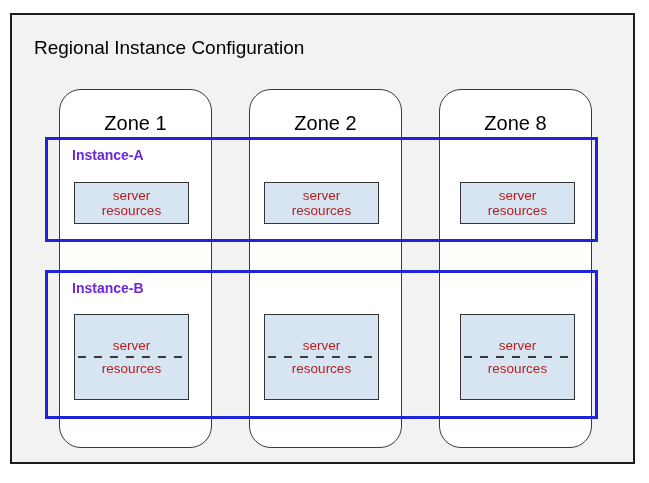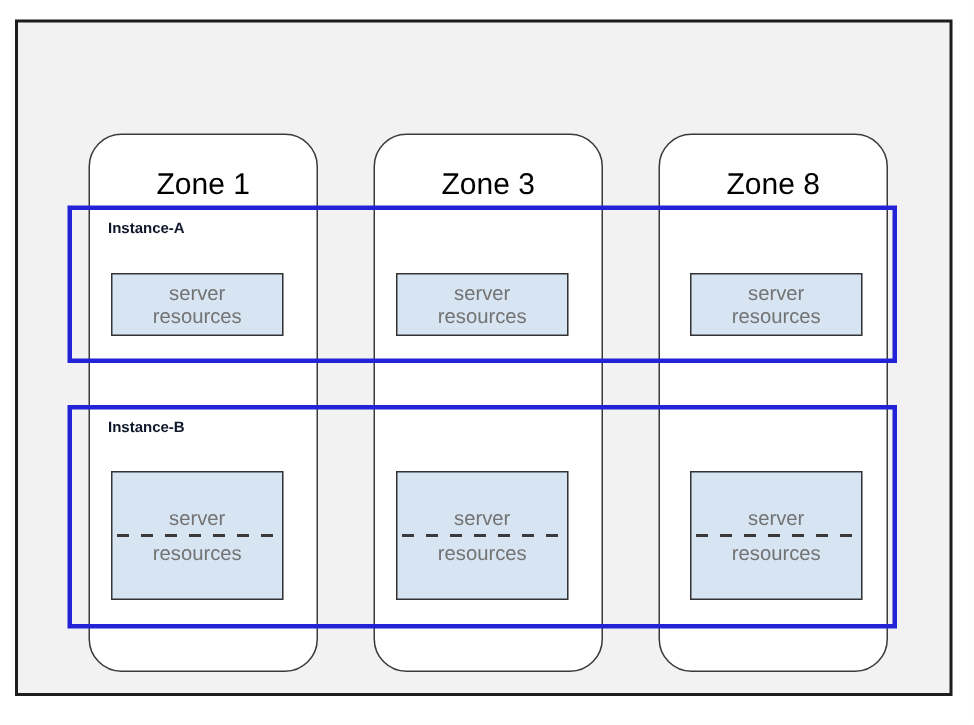--- a/index.html
+++ b/index.html
@@ -52,38 +52,38 @@
     left: 33px; width: 553px;
     border: 3px solid #2222d8;
     background: transparent;
     z-index: 2;
   }
   .instance-a { top: 122px; height: 105px; }
   .instance-b { top: 255px; height: 149px; }
   .instance-label {
     position: absolute;
     left: 24px; top: 7px;
-    font-size: 10px;
+    font-size: 14px;
     font-weight: bold;
-    color: #0f172a;
+    color: #6d28d9;
     white-space: nowrap;
   }
   .server-box {
     position: absolute;
     width: 115px;
     background: #d7e4f2;
     border: 1px solid #333333;
     z-index: 3;
     display: flex;
     flex-direction: column;
     align-items: center;
     justify-content: center;
     font-size: 13.5px;
     line-height: 15px;
-    color: #737373;
+    color: #b91c1c;
     text-align: center;
   }
   .row-a { top: 167px; height: 42px; }
   .row-b { top: 299px; height: 86px; }
   .row-b .box-line { position: relative; z-index: 2; }
   .row-b .box-line-1 { margin-bottom: 4px; }
   .row-b .box-line-2 { margin-top: 4px; }
   .col-1 { left: 62px; }
   .col-2 { left: 252px; }
   .col-3 { left: 448px; }
@@ -94,26 +94,27 @@
     height: 2px;
     background: repeating-linear-gradient(90deg, #3a3a3a 0 8px, transparent 8px 16px);
     z-index: 1;
   }
 </style>
 </head>
 <body>
 
 <div class="canvas">
   <div class="frame">
+    <div class="title">Regional Instance Configuration</div>
 
     <div class="zone zone-1">
       <span class="zone-label">Zone 1</span>
     </div>
     <div class="zone zone-2">
-      <span class="zone-label">Zone 3</span>
+      <span class="zone-label">Zone 2</span>
     </div>
     <div class="zone zone-3">
       <span class="zone-label">Zone 8</span>
     </div>
 
     <div class="instance instance-a">
       <span class="instance-label">Instance-A</span>
     </div>
 
     <div class="instance instance-b">

